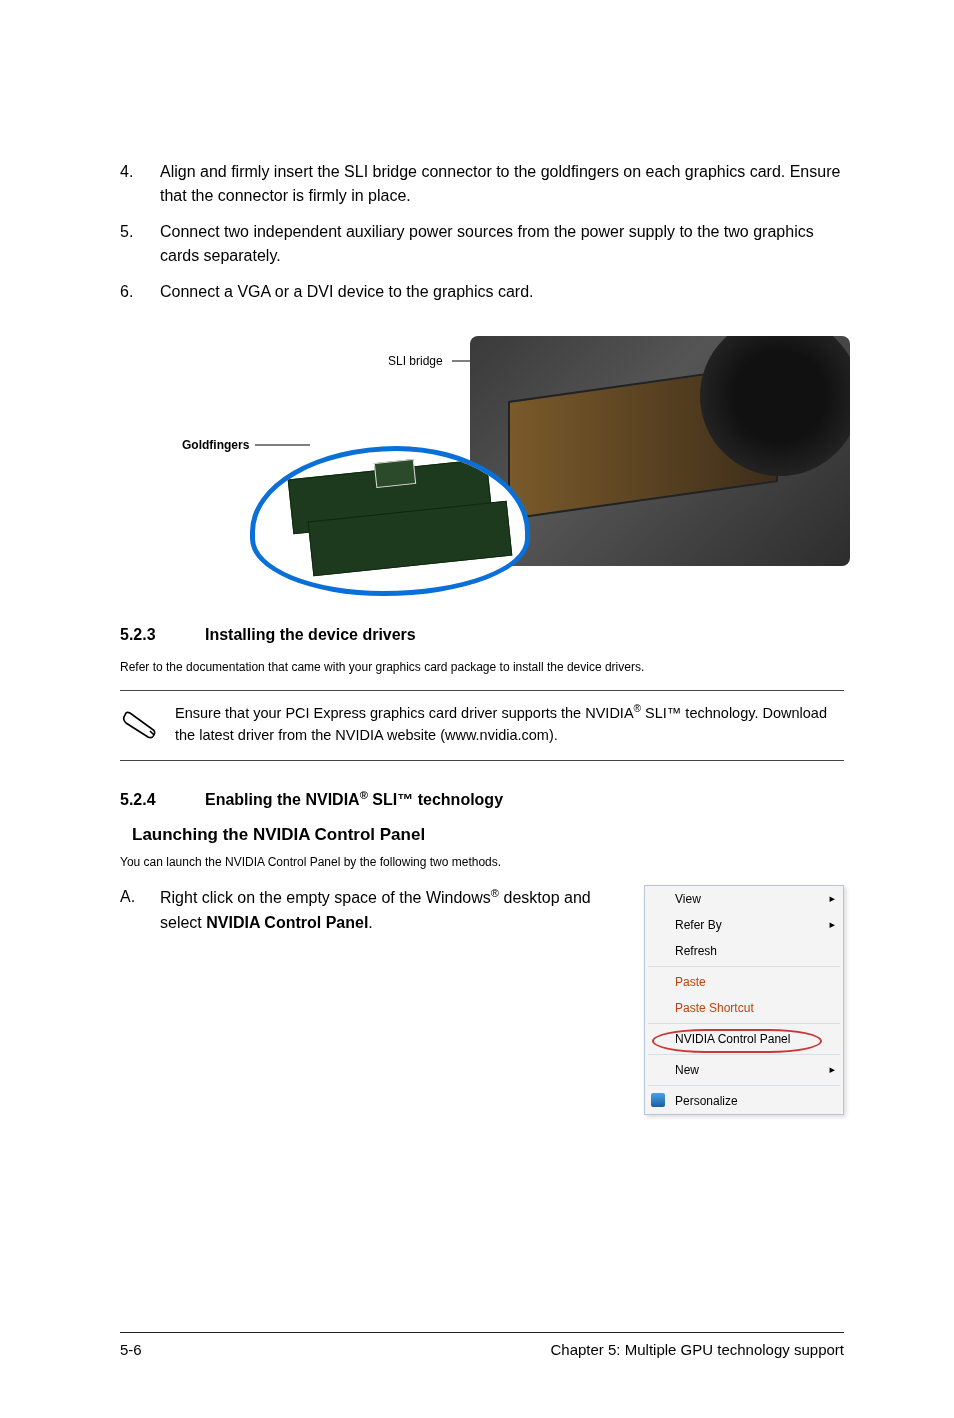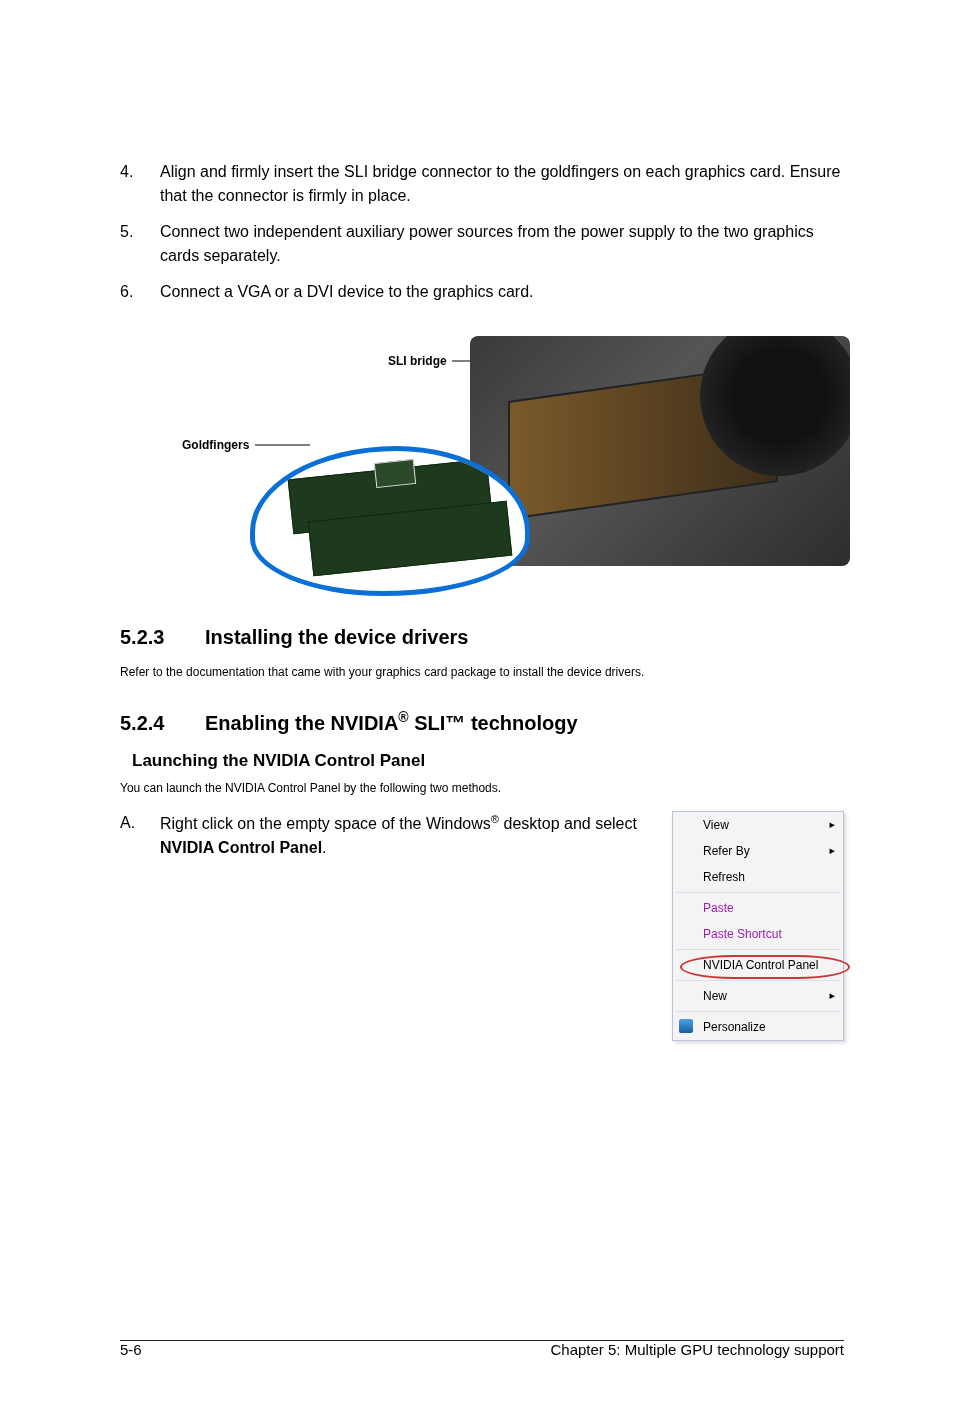--- a/index.html
+++ b/index.html
@@ -2,55 +2,55 @@
 <html><head>
 <meta charset="utf-8">
 <style>
   * { box-sizing: border-box; margin: 0; padding: 0; }
   html, body { width: 954px; height: 1418px; background: #fff; font-family: Arial, Helvetica, sans-serif; color: #000; }
   .page { padding: 160px 110px 60px 120px; position: relative; height: 100%; }
   .ol-item { display: flex; margin-bottom: 12px; font-size: 16px; line-height: 1.5; }
   .ol-num { width: 40px; flex-shrink: 0; }
   .ol-body { flex: 1; }
   .fig { position: relative; width: 100%; height: 280px; margin: 10px 0 30px 0; }
-  .fig-label-sli { position: absolute; left: 268px; top: 38px; font-size: 12px; font-weight: bold; }
+  .fig-label-sli { position: absolute; left: 268px; top: 38px; font-size: 12px; font-weight: normal; }
   .fig-label-gold { position: absolute; left: 62px; top: 122px; font-size: 12px; font-weight: bold; }
   .fig svg { position: absolute; left: 0; top: 0; }
   .fig-photo { position: absolute; left: 350px; top: 20px; width: 380px; height: 230px; }
   .photo-rect { width: 100%; height: 100%; background: linear-gradient(135deg, #3a3a3a 0%, #555 40%, #2d2d2d 100%); border-radius: 8px; position: relative; overflow: hidden; }
   .photo-rect::before { content: ""; position: absolute; left: 10%; top: 20%; width: 70%; height: 50%; background: linear-gradient(90deg, #7a5a2a, #3d2d1a); transform: skewY(-8deg); border: 2px solid #222; }
   .photo-rect::after { content: ""; position: absolute; right: -10px; top: -20px; width: 160px; height: 160px; background: radial-gradient(circle, #111 40%, #333 100%); border-radius: 50%; }
   .mag { position: absolute; left: 130px; top: 130px; width: 280px; height: 150px; }
   .mag-circle { width: 280px; height: 150px; border: 5px solid #0a6fd6; border-radius: 55% 50% 55% 50% / 60% 60% 40% 40%; background: #fff; position: relative; overflow: hidden; }
   .mag-card { position: absolute; background: #1e3a1e; border: 1px solid #0a2a0a; }
   .mag-card.c1 { left: 35px; top: 18px; width: 200px; height: 55px; transform: rotate(-6deg); }
   .mag-card.c2 { left: 55px; top: 60px; width: 200px; height: 55px; transform: rotate(-6deg); }
   .mag-conn { position: absolute; left: 120px; top: 10px; width: 40px; height: 25px; background: #2a4a2a; border: 1px solid #ddd; transform: rotate(-6deg); }
-  h2.sec { font-size: 20px; font-weight: bold; margin: 28px 0 14px 0; }
+  h2.sec { font-size: 16px; font-weight: bold; margin: 28px 0 14px 0; }
   h2.sec .num { display: inline-block; width: 85px; }
   p.body { font-size: 12px; line-height: 1.5; margin-bottom: 14px; }
   .note-wrap { border-top: 1px solid #444; border-bottom: 1px solid #444; padding: 10px 0; margin: 10px 0 22px 0; display: flex; }
   .note-icon { width: 55px; flex-shrink: 0; font-size: 30px; padding-top: 4px; text-align: left; }
   .note-text { flex: 1; font-size: 14.5px; line-height: 1.55; }
   h3.sub { font-size: 17px; font-weight: bold; margin: 16px 0 8px 12px; }
   .method-row { display: flex; gap: 20px; }
   .method-text { flex: 1; }
   .method-item { display: flex; font-size: 16px; line-height: 1.5; margin-bottom: 10px; }
   .method-num { width: 40px; flex-shrink: 0; }
   .method-body { flex: 1; }
   .method-body .indent { margin-top: 4px; }
-  .ctx-menu { width: 172px; font-family: Tahoma, Arial, sans-serif; font-size: 12px; background: #f4f4f4; border: 1px solid #b7c4d9; box-shadow: 2px 2px 4px rgba(0,0,0,0.15); }
+  .ctx-menu { width: 200px; font-family: Tahoma, Arial, sans-serif; font-size: 12px; background: #f4f4f4; border: 1px solid #b7c4d9; box-shadow: 2px 2px 4px rgba(0,0,0,0.15); }
   .ctx-item { padding: 6px 22px 6px 30px; position: relative; color: #000; }
   .ctx-item.sub::after { content: "▸"; position: absolute; right: 8px; top: 6px; font-size: 11px; }
-  .ctx-item.disabled { color: #a21caf; }
+  .ctx-item.disabled { color: #c2410c; }
   .ctx-sep { height: 1px; background: #d8dfe9; margin: 2px 3px; }
   .ctx-highlight { position: absolute; border: 2px solid #c93838; border-radius: 50% / 80%; width: 170px; height: 24px; pointer-events: none; }
   .ctx-wrap { position: relative; }
   .ctx-small-icon { position: absolute; left: 6px; width: 14px; height: 14px; background: linear-gradient(#4aa0e8, #1a5fa0); border-radius: 2px; }
-  .footer { position: absolute; bottom: 60px; left: 120px; right: 110px; border-top: 1px solid #222; display: flex; justify-content: space-between; font-size: 15px; }
+  .footer { position: absolute; bottom: 60px; left: 120px; right: 110px; border-top: 1px solid #222; padding-top: 8px; display: flex; justify-content: space-between; font-size: 15px; }
   sup { font-size: 0.7em; }
 </style>
 </head>
 <body>
 
 <div class="page">
 
   <div class="ol-item">
     <div class="ol-num">4.</div>
     <div class="ol-body">Align and firmly insert the SLI bridge connector to the goldfingers on each graphics card. Ensure that the connector is firmly in place.</div>
@@ -84,20 +84,30 @@
         <div class="mag-conn"></div>
       </div>
     </div>
   </div>
 
   <h2 class="sec">
     <span class="num">5.2.3</span><span>Installing the device drivers</span>
   </h2>
   <p class="body">Refer to the documentation that came with your graphics card package to install the device drivers.</p>
 
+  <div class="note-wrap">
+    <div class="note-icon">
+      <svg width="38" height="38" viewBox="0 0 38 38">
+          <path d="M5 10 Q2 14 6 18 L28 32 Q32 34 34 30 Q36 26 32 24 L10 8 Q6 6 5 10 Z M30 26 L34 30" fill="none" stroke="#000" stroke-width="1.6"></path>
+        </svg>
+    </div>
+    <div class="note-text">
+      <span>Ensure that your PCI Express graphics card driver supports the NVIDIA</span><sup>®</sup><span> SLI™ technology. Download the latest driver from the NVIDIA website (www.nvidia.com).</span>
+    </div>
+  </div>
 
   <h2 class="sec">
     <span class="num">5.2.4</span><span>Enabling the NVIDIA</span><sup>®</sup><span> SLI™ technology</span>
   </h2>
 
   <h3 class="sub">Launching the NVIDIA Control Panel</h3>
   <p class="body">You can launch the NVIDIA Control Panel by the following two methods.</p>
 
   <div class="method-row">
     <div class="method-text">

